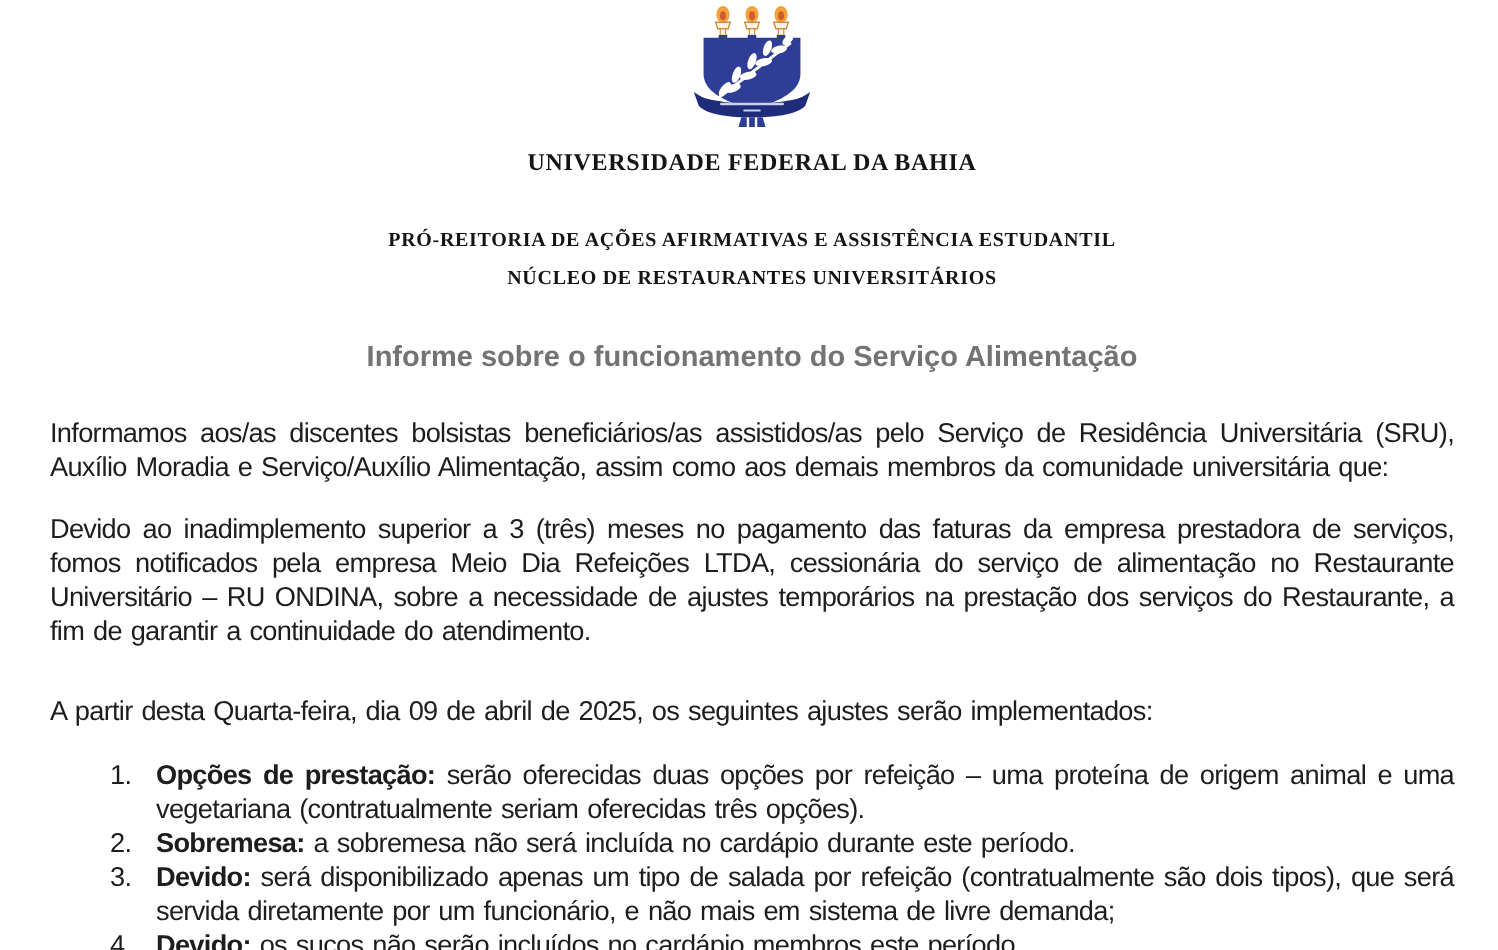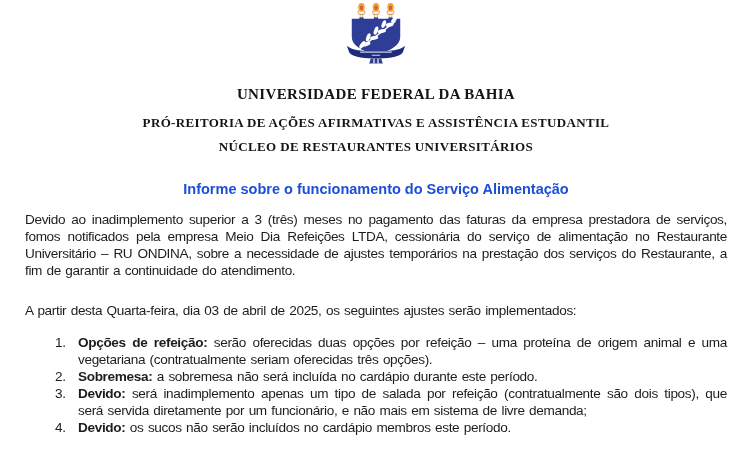--- a/index.html
+++ b/index.html
@@ -5,24 +5,24 @@
   html,body{margin:0;padding:0;}
   body{
     width:749px;height:475px;background:#ffffff;overflow:hidden;
     color:#1d1d1d;font-family:"Liberation Sans",sans-serif;
   }
   .doc{padding:2px 22px 0 25px;}
   .header{text-align:center;}
   .logo-wrap{line-height:0;}
   .logo-wrap svg{display:inline-block;}
   .inst{font-family:"Liberation Serif",serif;letter-spacing:.35px;color:#141414;}
-  .inst-1{font-size:15px;margin-top:22px;font-weight:600;}
-  .inst-2{font-size:13px;margin-top:12px;font-weight:600;}
-  .inst-3{font-size:13px;margin-top:8px;font-weight:600;}
-  .title{font-size:14.5px;font-weight:700;text-align:center;margin-top:26px;color:#1d4ed8;}
+  .inst-1{font-size:12px;margin-top:10px;font-weight:600;}
+  .inst-2{font-size:10px;margin-top:26px;font-weight:600;}
+  .inst-3{font-size:10px;margin-top:8px;font-weight:600;}
+  .title{font-size:14.5px;font-weight:700;text-align:center;margin-top:26px;color:#737373;}
   .para{font-size:13.6px;line-height:17px;text-align:justify;letter-spacing:-.35px;word-spacing:1px;}
   .p1{margin-top:21px;}
   .p2{}
   .p3{margin-top:23px;text-align:left;}
   ol.list{margin:15px 0 0 0;padding:0 0 0 53px;list-style:none;}
   ol.list li{
     font-size:13.6px;line-height:17px;text-align:justify;
     letter-spacing:-.35px;word-spacing:1px;position:relative;
   }
   .li-num{position:absolute;left:-23px;top:0;}
@@ -93,40 +93,41 @@
       </svg>
     </div>
 
     <div class="inst inst-1">UNIVERSIDADE FEDERAL DA BAHIA</div>
     <div class="inst inst-2">PRÓ-REITORIA DE AÇÕES AFIRMATIVAS E ASSISTÊNCIA ESTUDANTIL</div>
     <div class="inst inst-3">NÚCLEO DE RESTAURANTES UNIVERSITÁRIOS</div>
   </div>
 
   <div class="title">Informe sobre o funcionamento do Serviço Alimentação</div>
 
+  <p class="para p1">Informamos aos/as discentes bolsistas beneficiários/as assistidos/as pelo Serviço de Residência Universitária (SRU), Auxílio Moradia e Serviço/Auxílio Alimentação, assim como aos demais membros da comunidade universitária que:</p>
 
   <p class="para p2">Devido ao inadimplemento superior a 3 (três) meses no pagamento das faturas da empresa prestadora de serviços, fomos notificados pela empresa Meio Dia Refeições LTDA, cessionária do serviço de alimentação no Restaurante Universitário – RU ONDINA, sobre a necessidade de ajustes temporários na prestação dos serviços do Restaurante, a fim de garantir a continuidade do atendimento.</p>
 
-  <p class="para p3">A partir desta Quarta-feira, dia 03 de abril de 2025, os seguintes ajustes serão implementados:</p>
+  <p class="para p3">A partir desta Quarta-feira, dia 09 de abril de 2025, os seguintes ajustes serão implementados:</p>
 
   <ol class="list">
     <li>
       <span class="li-num">1.</span>
-      <span class="li-lead">Opções de refeição:</span>
+      <span class="li-lead">Opções de prestação:</span>
       <span>serão oferecidas duas opções por refeição – uma proteína de origem animal e uma vegetariana (contratualmente seriam oferecidas três opções).</span>
     </li>
     <li>
       <span class="li-num">2.</span>
       <span class="li-lead">Sobremesa:</span>
       <span>a sobremesa não será incluída no cardápio durante este período.</span>
     </li>
     <li>
       <span class="li-num">3.</span>
       <span class="li-lead">Devido:</span>
-      <span>será inadimplemento apenas um tipo de salada por refeição (contratualmente são dois tipos), que será servida diretamente por um funcionário, e não mais em sistema de livre demanda;</span>
+      <span>será disponibilizado apenas um tipo de salada por refeição (contratualmente são dois tipos), que será servida diretamente por um funcionário, e não mais em sistema de livre demanda;</span>
     </li>
     <li>
       <span class="li-num">4.</span>
       <span class="li-lead">Devido:</span>
       <span>os sucos não serão incluídos no cardápio membros este período.</span>
     </li>
   </ol>
 
 </div>
 

